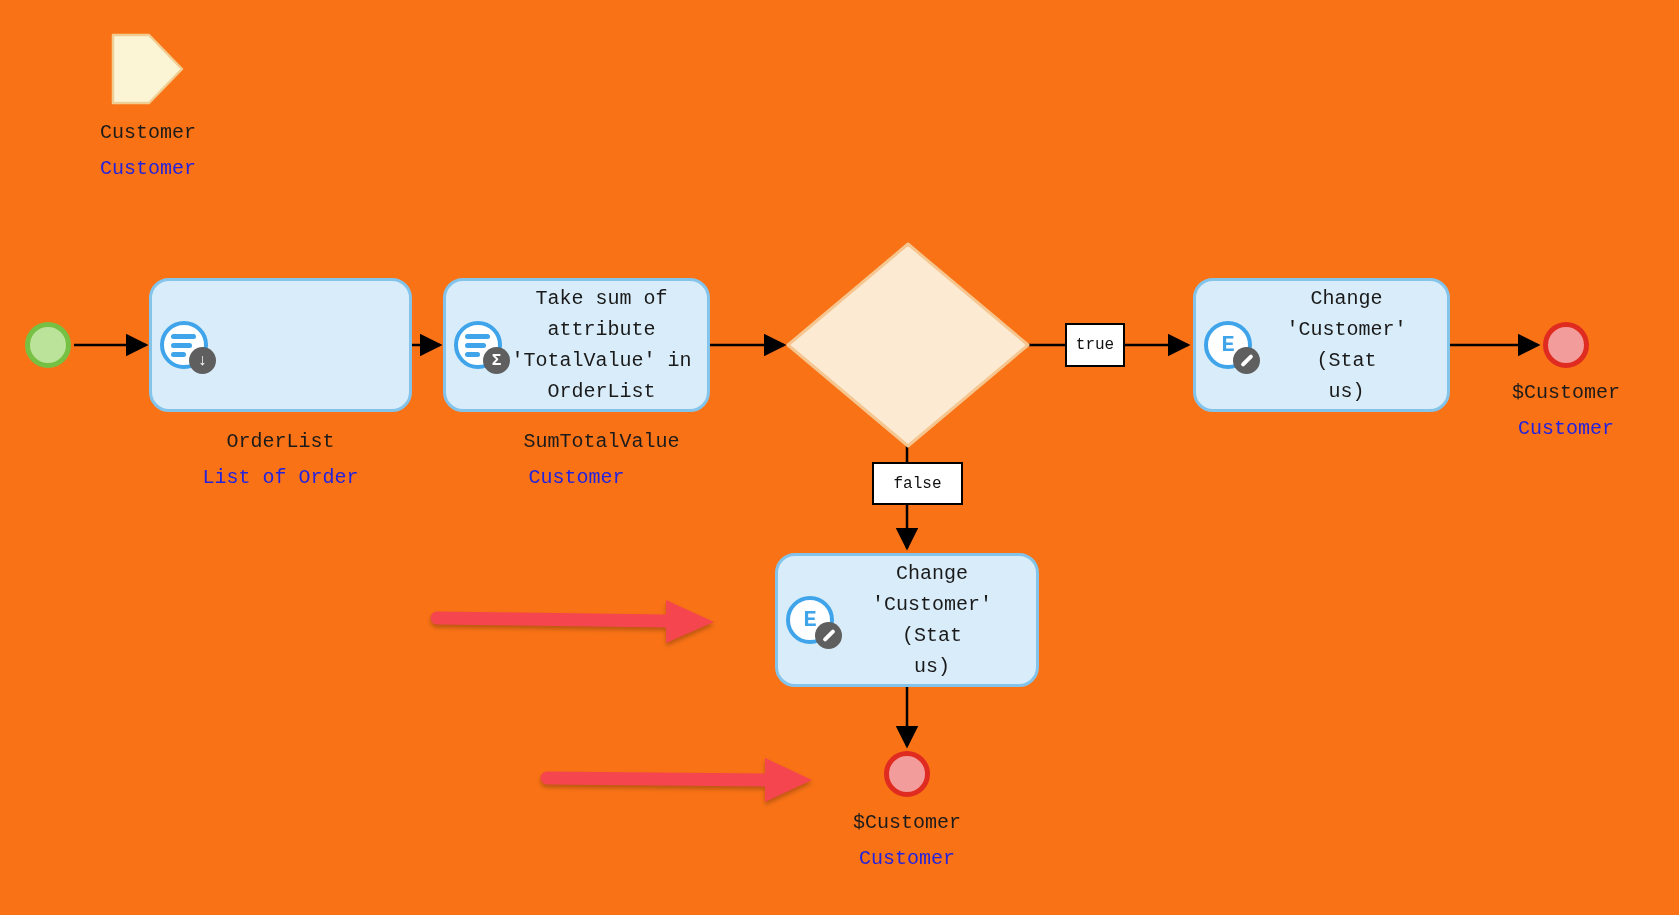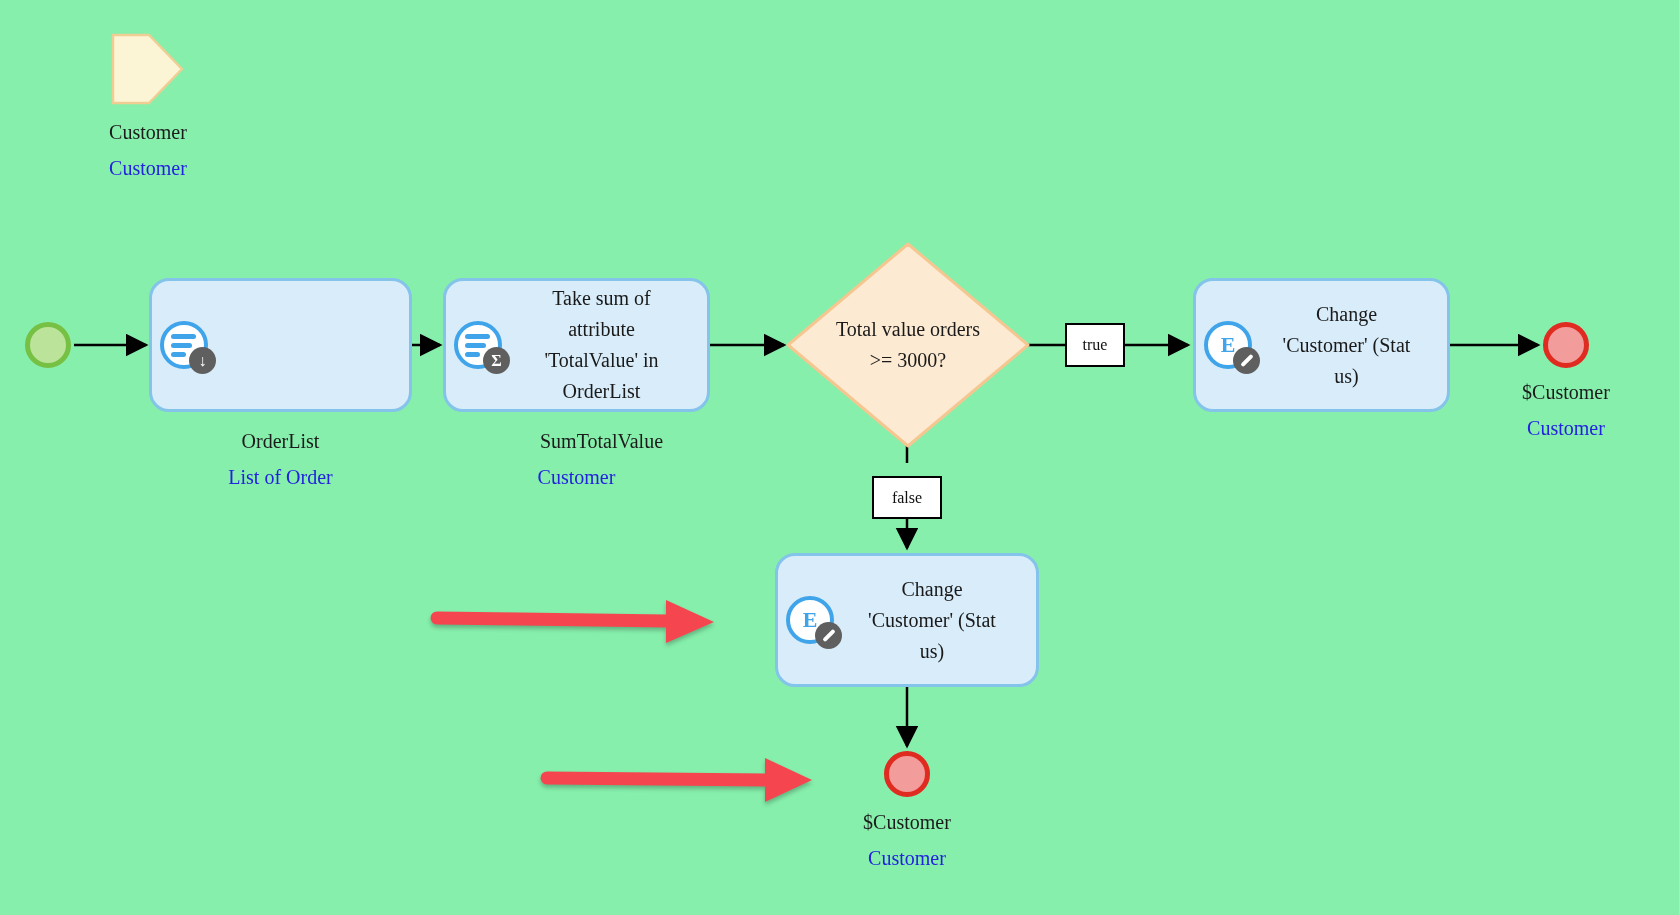--- a/index.html
+++ b/index.html
@@ -1,18 +1,18 @@
 <!DOCTYPE html>
 <html><head>
 <meta charset="utf-8">
 <style>
   html,body{margin:0;padding:0;background:#fff;}
   .canvas{
-    position:relative;width:1679px;height:915px;background:#86efac;overflow:hidden;
-    font-family:Liberation Serif, serif;color:#1a1a1a;
+    position:relative;width:1679px;height:915px;background:#f97316;overflow:hidden;
+    font-family:Liberation Mono, monospace;color:#1a1a1a;
   }
   .abs{position:absolute;}
   svg.overlay{position:absolute;left:0;top:0;width:1679px;height:915px;z-index:1;}
   .flow-line{stroke:#000;stroke-width:2.5;fill:none;}
   .red-group{filter:drop-shadow(0 3px 2px rgba(0,0,0,0.25));}
   .red-line{stroke:#F5464F;stroke-width:13;stroke-linecap:round;fill:none;}
   .red-head{fill:#F5464F;stroke:none;}
 
   .activity{
     position:absolute;height:134px;background:#D8ECF9;border:3px solid #84C3EA;
@@ -129,25 +129,23 @@
 attribute
 'TotalValue' in
 OrderList</div>
   </div>
   <div class="lbl" style="left:468px;top:430px;width:267px;">SumTotalValue</div>
   <div class="lbl blue" style="left:443px;top:466px;width:267px;">Customer</div>
 
   <svg class="abs" style="left:786px;top:242px;z-index:2;" width="244" height="206">
     <polygon points="122,2 242,103 122,204 2,103" fill="#FCEAD2" stroke="#F6C690" stroke-width="3" stroke-linejoin="round"></polygon>
   </svg>
-  <div class="decision-caption">Total value orders
-&gt;= 3000?</div>
 
   <div class="flow-label" style="left:1065px;top:323px;width:60px;height:44px;">true</div>
-  <div class="flow-label" style="left:872px;top:476px;width:70px;height:43px;">false</div>
+  <div class="flow-label" style="left:872px;top:462px;width:91px;height:43px;">false</div>
 
   <div class="activity" style="left:1193px;top:278px;width:257px;">
     <div class="icon-wrap">
       <div class="task-icon">
         <div class="icon-letter">E</div>
         <div class="badge">
           <div class="pencil"></div>
         </div>
       </div>
     </div>

